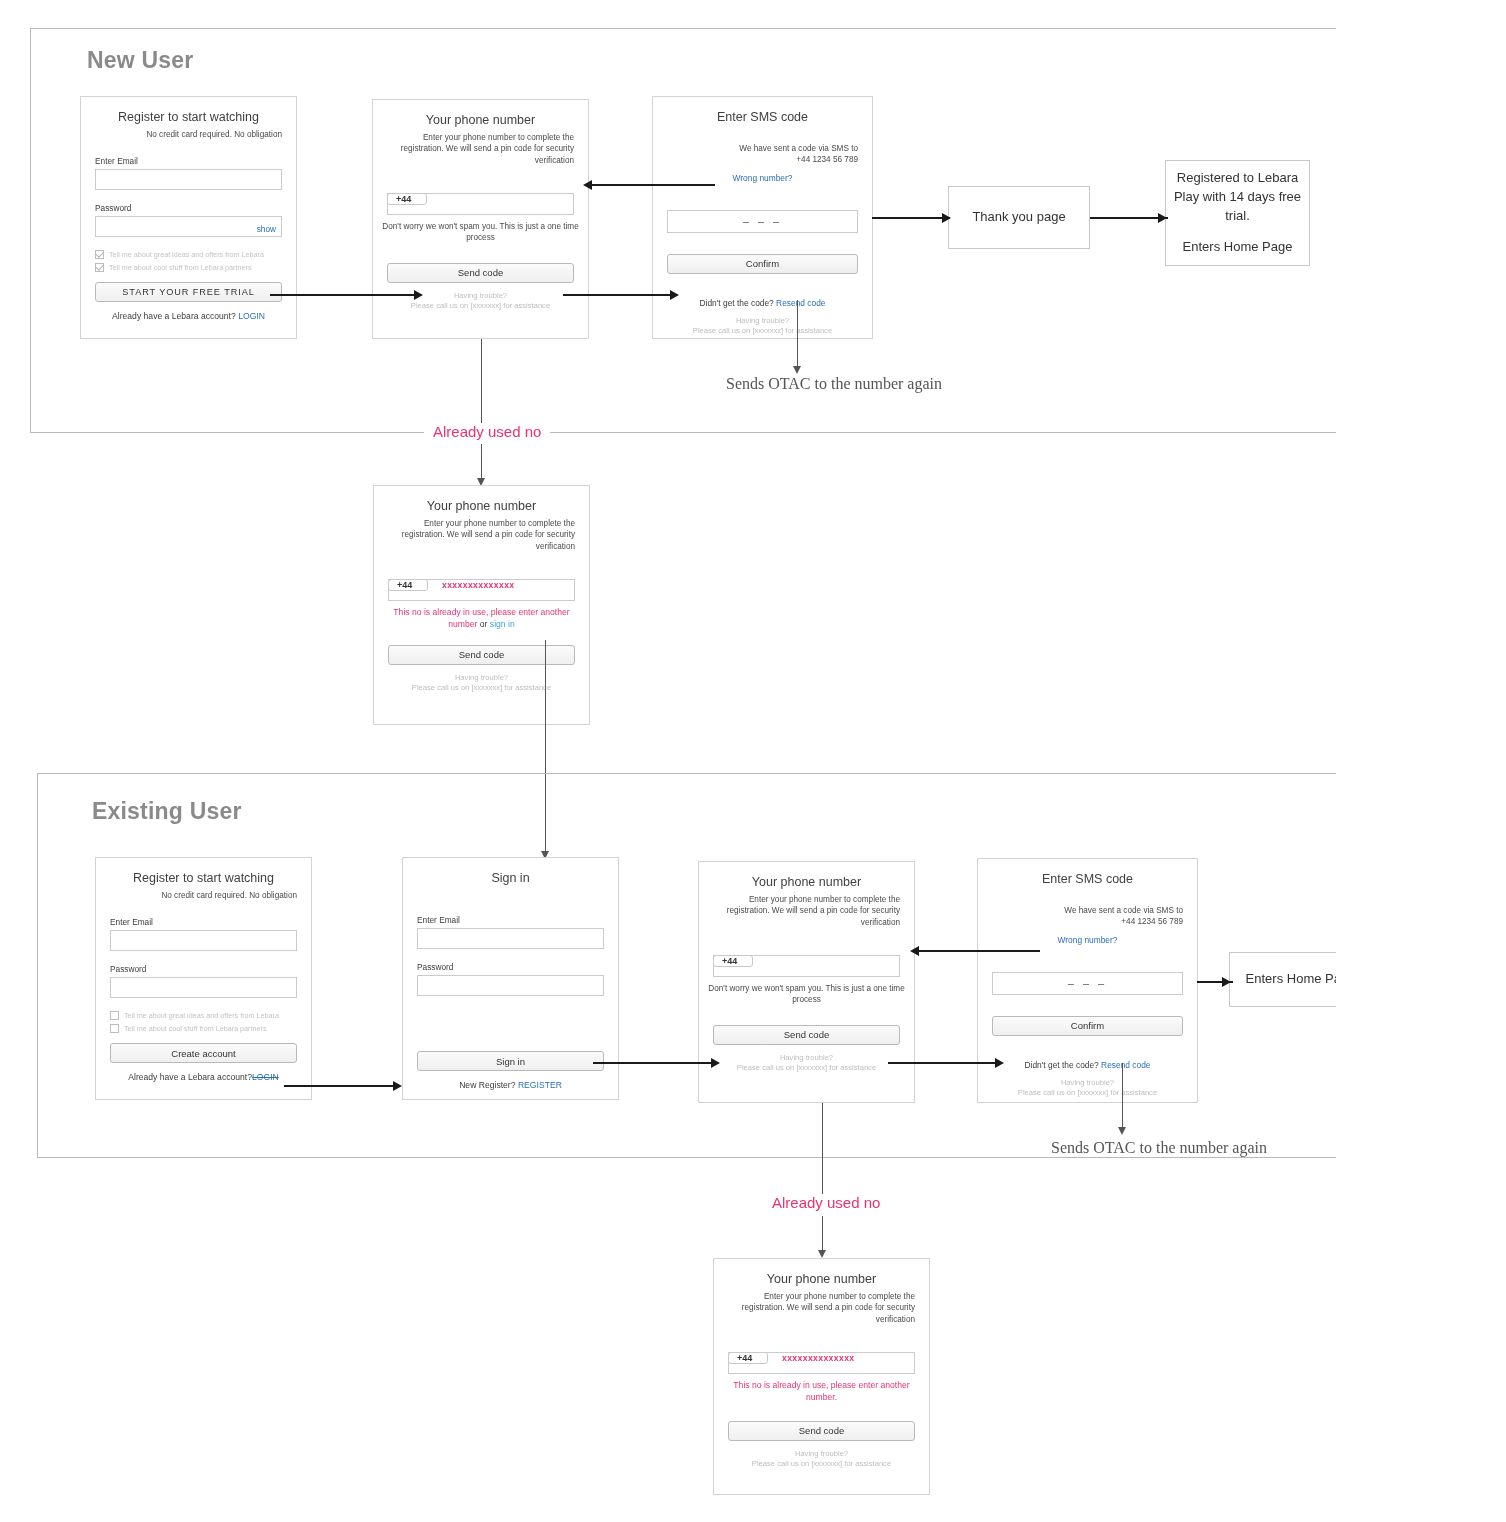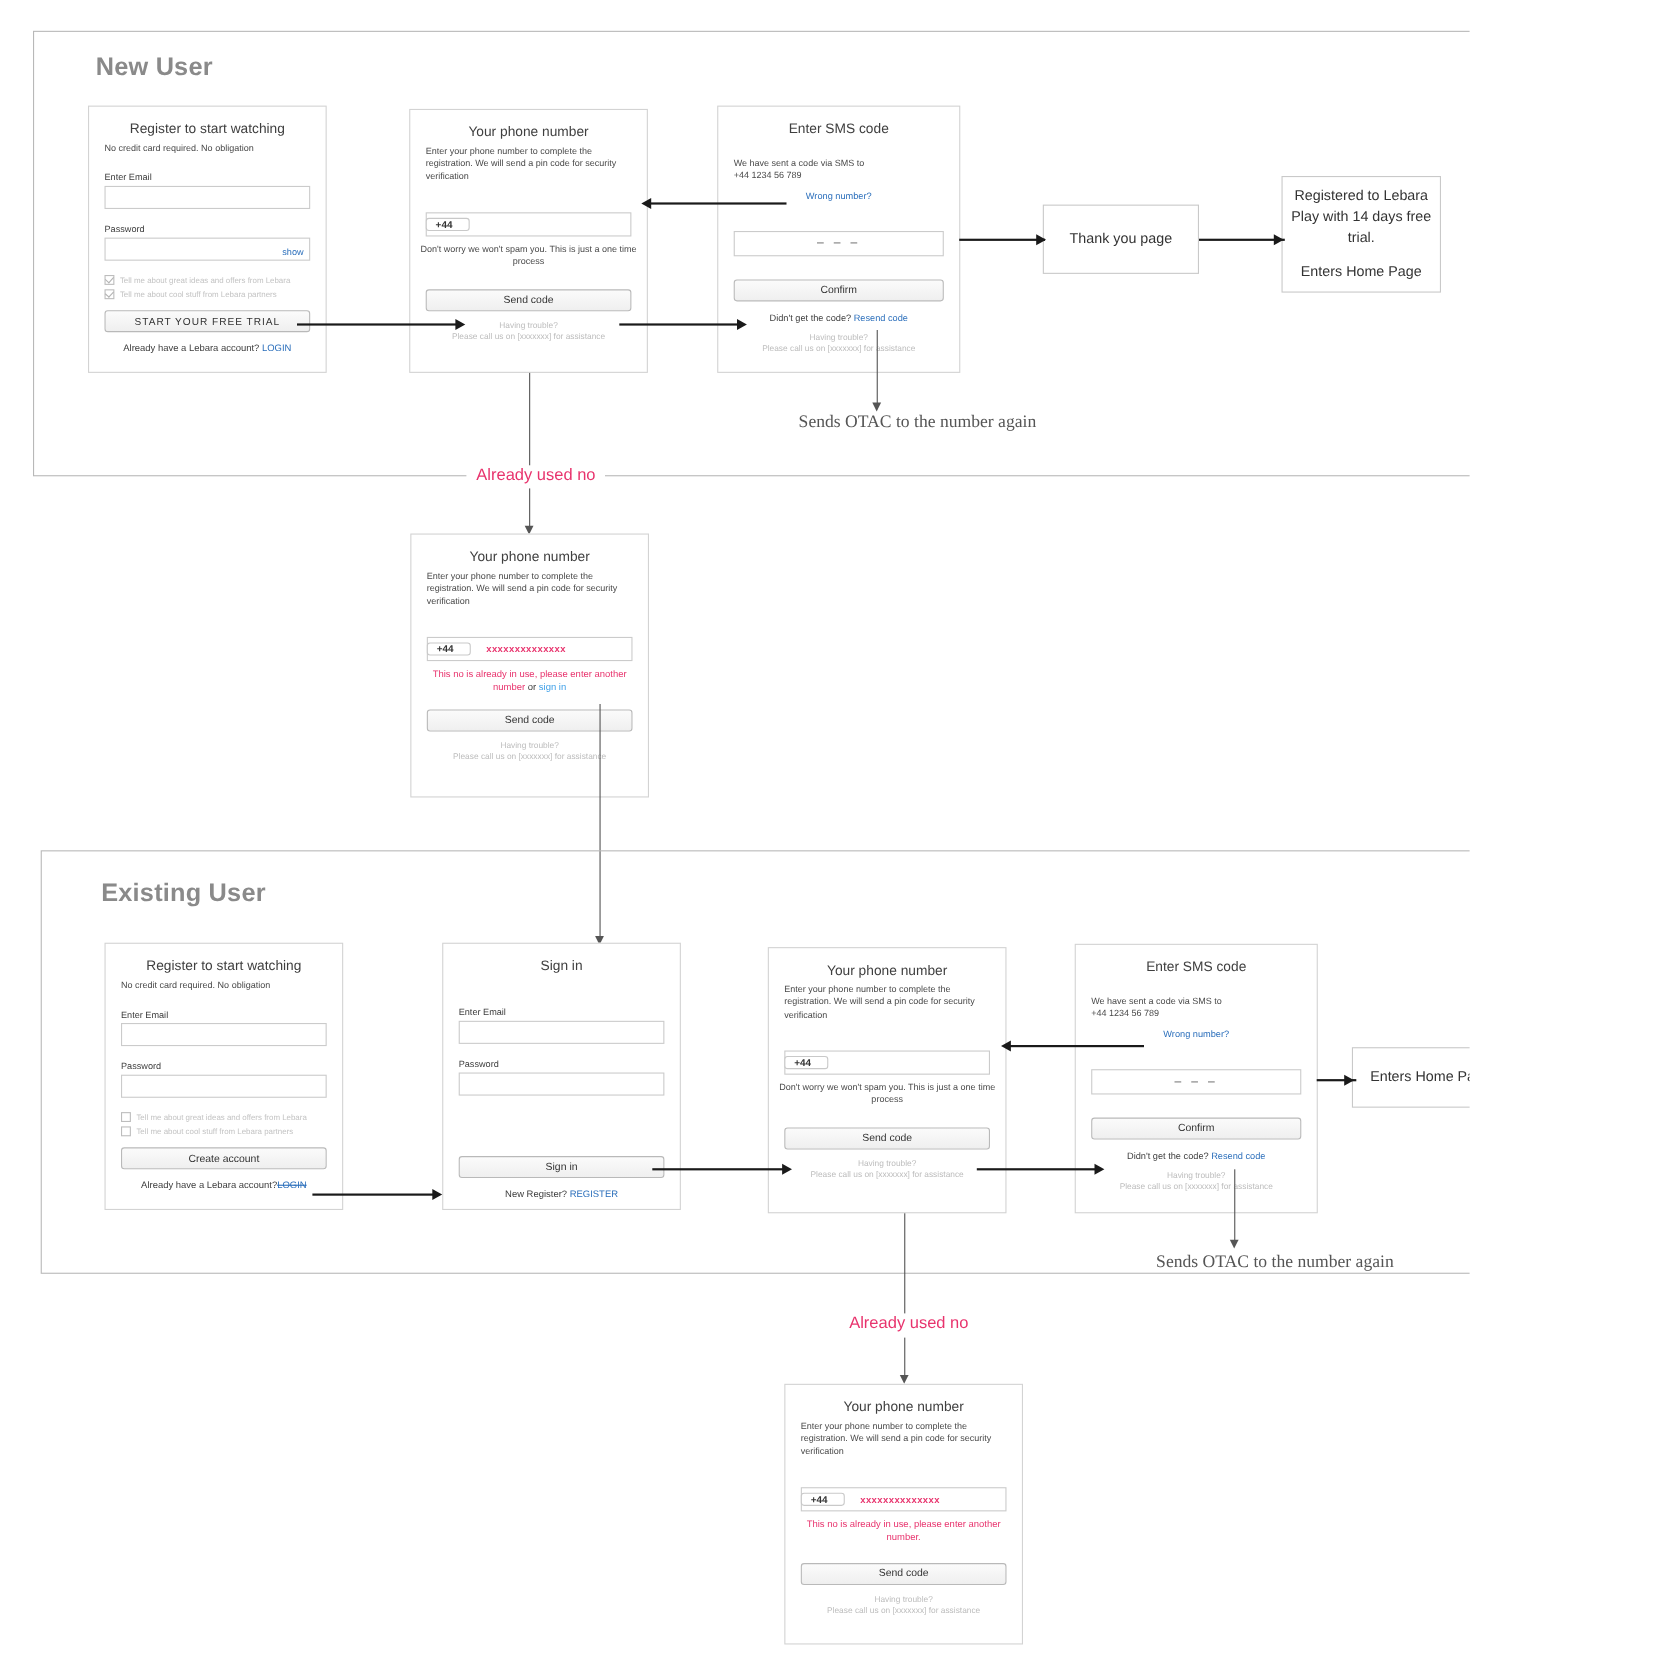--- a/index.html
+++ b/index.html
@@ -39,21 +39,21 @@
     background:#ffffff;
     box-sizing:border-box;
   }
   .card-title{
     text-align:center;
     font-size:12.5px;
     color:#3f3f3f;
     margin-top:13px;
   }
   .card-sub{
-    text-align:left;
+    text-align:right;
     font-size:8.2px;
     color:#4a4a4a;
     margin-top:5px;
     line-height:1.38;
     padding:0 14px;
   }
   .field-label{
     font-size:8.3px;
     color:#3c3c3c;
     margin:0 0 3px 14px;
@@ -133,21 +133,21 @@
     color:#4a4a4a;
     line-height:1.4;
     margin-top:6px;
   }
   
   .phone-row{
     margin:0 14px;
     height:22px;
     border:1px solid #cbcbcb;
     display:flex;
-    align-items:center;
+    align-items:flex-start;
     box-sizing:border-box;
     background:#fff;
   }
   .phone-cc{
     width:40px;
     border:1px solid #c9c9c9;
     border-radius:3px;
     margin:-1px 0 -1px -1px;
     display:flex;align-items:center;
     padding-left:8px;
@@ -190,21 +190,21 @@
   .wrong-num{
     text-align:center;
     font-size:8.4px;
     color:#2a6ebb;
     margin-top:7px;
   }
   .resend{
     text-align:center;
     font-size:8.4px;
     color:#3c3c3c;
-    margin-top:10px;
+    margin-top:24px;
   }
   .resend .lnk{color:#2a6ebb;}
 
   
   .flow-box{
     position:absolute;
     border:1px solid #c9c9c9;
     background:#fff;
     box-sizing:border-box;
     display:flex;

